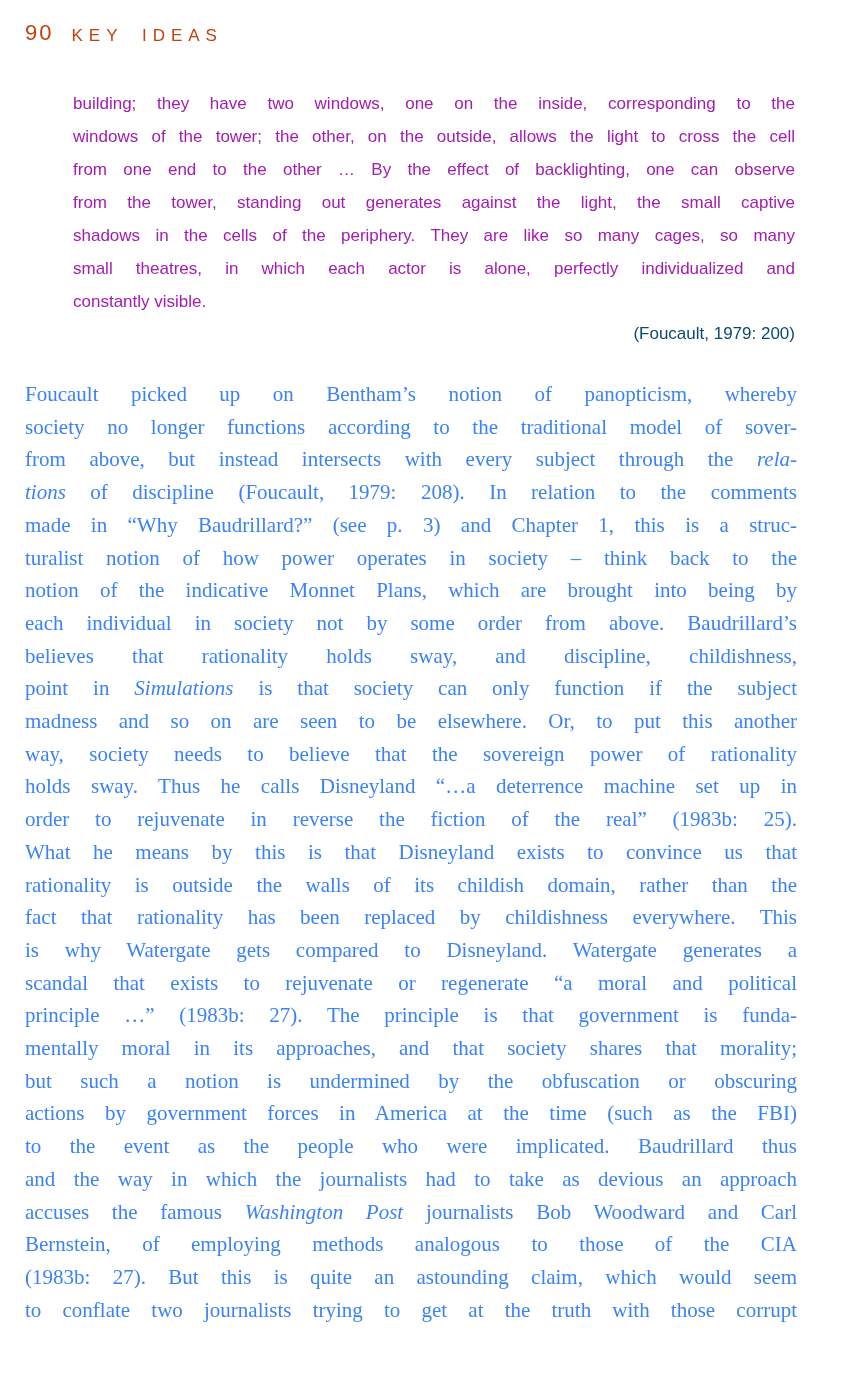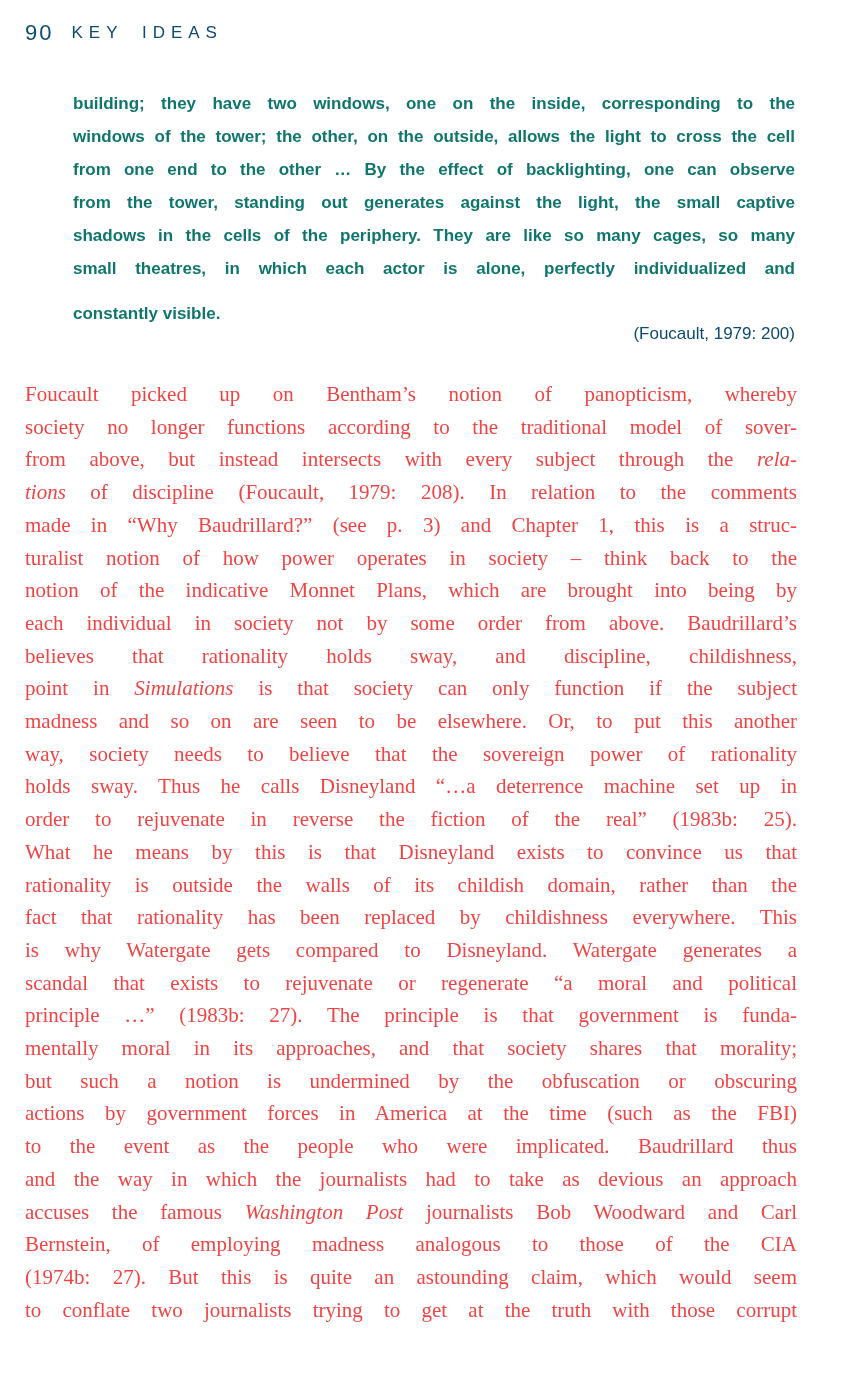--- a/index.html
+++ b/index.html
@@ -13,23 +13,23 @@
     height: 1375px;
     background: #ffffff;
     overflow: hidden;
   }
   
   .header {
     position: absolute;
     top: 20px;
     left: 25px;
     display: flex;
-    align-items: center;
+    align-items: flex-end;
     font-family: "Liberation Sans", sans-serif;
-    color: #0c4a6e;
+    color: #c2410c;
   }
   .page-number {
     font-size: 22px;
     letter-spacing: 2px;
     font-weight: 400;
   }
   .running-head {
     font-size: 17px;
     letter-spacing: 6px;
     word-spacing: 8px;
@@ -38,30 +38,29 @@
   }
   
   .quote-block {
     position: absolute;
     left: 73px;
     top: 87px;
     width: 722px;
     font-family: "Liberation Sans", sans-serif;
     font-size: 17px;
     line-height: 33px;
-    color: #0f766e;
-    font-weight: 700;
+    color: #a21caf;
+    font-weight: 400;
   }
   .q-line {
     text-align: justify;
     text-align-last: justify;
   }
   .q-line:last-child {
     text-align-last: left;
-    margin-top: 12px;
   }
   .quote-attribution {
     position: absolute;
     left: 73px;
     top: 317px;
     width: 722px;
     text-align: right;
     font-family: "Liberation Sans", sans-serif;
     font-size: 17px;
     line-height: 33px;
@@ -69,21 +68,21 @@
   }
   
   .body-block {
     position: absolute;
     left: 25px;
     top: 378px;
     width: 772px;
     font-family: "Liberation Serif", serif;
     font-size: 21px;
     line-height: 32.7px;
-    color: #ef4444;
+    color: #3b82f6;
   }
   .b-line {
     text-align: justify;
     text-align-last: justify;
   }
   .b-line i {
     font-style: italic;
   }
 </style>
 </head>
@@ -130,18 +129,18 @@
       <div class="b-line"><span>fact that rationality has been replaced by childishness everywhere. This</span></div>
       <div class="b-line"><span>is why Watergate gets compared to Disneyland. Watergate generates a</span></div>
       <div class="b-line"><span>scandal that exists to rejuvenate or regenerate “a moral and political</span></div>
       <div class="b-line"><span>principle …” (1983b: 27). The principle is that government is funda-</span></div>
       <div class="b-line"><span>mentally moral in its approaches, and that society shares that morality;</span></div>
       <div class="b-line"><span>but such a notion is undermined by the obfuscation or obscuring</span></div>
       <div class="b-line"><span>actions by government forces in America at the time (such as the FBI)</span></div>
       <div class="b-line"><span>to the event as the people who were implicated. Baudrillard thus</span></div>
       <div class="b-line"><span>and the way in which the journalists had to take as devious an approach</span></div>
       <div class="b-line"><span>accuses the famous </span><i>Washington Post</i><span> journalists Bob Woodward and Carl</span></div>
-      <div class="b-line"><span>Bernstein, of employing madness analogous to those of the CIA</span></div>
-      <div class="b-line"><span>(1974b: 27). But this is quite an astounding claim, which would seem</span></div>
+      <div class="b-line"><span>Bernstein, of employing methods analogous to those of the CIA</span></div>
+      <div class="b-line"><span>(1983b: 27). But this is quite an astounding claim, which would seem</span></div>
       <div class="b-line"><span>to conflate two journalists trying to get at the truth with those corrupt</span></div>
     </div>
 
 </div>
 
 </body></html>

